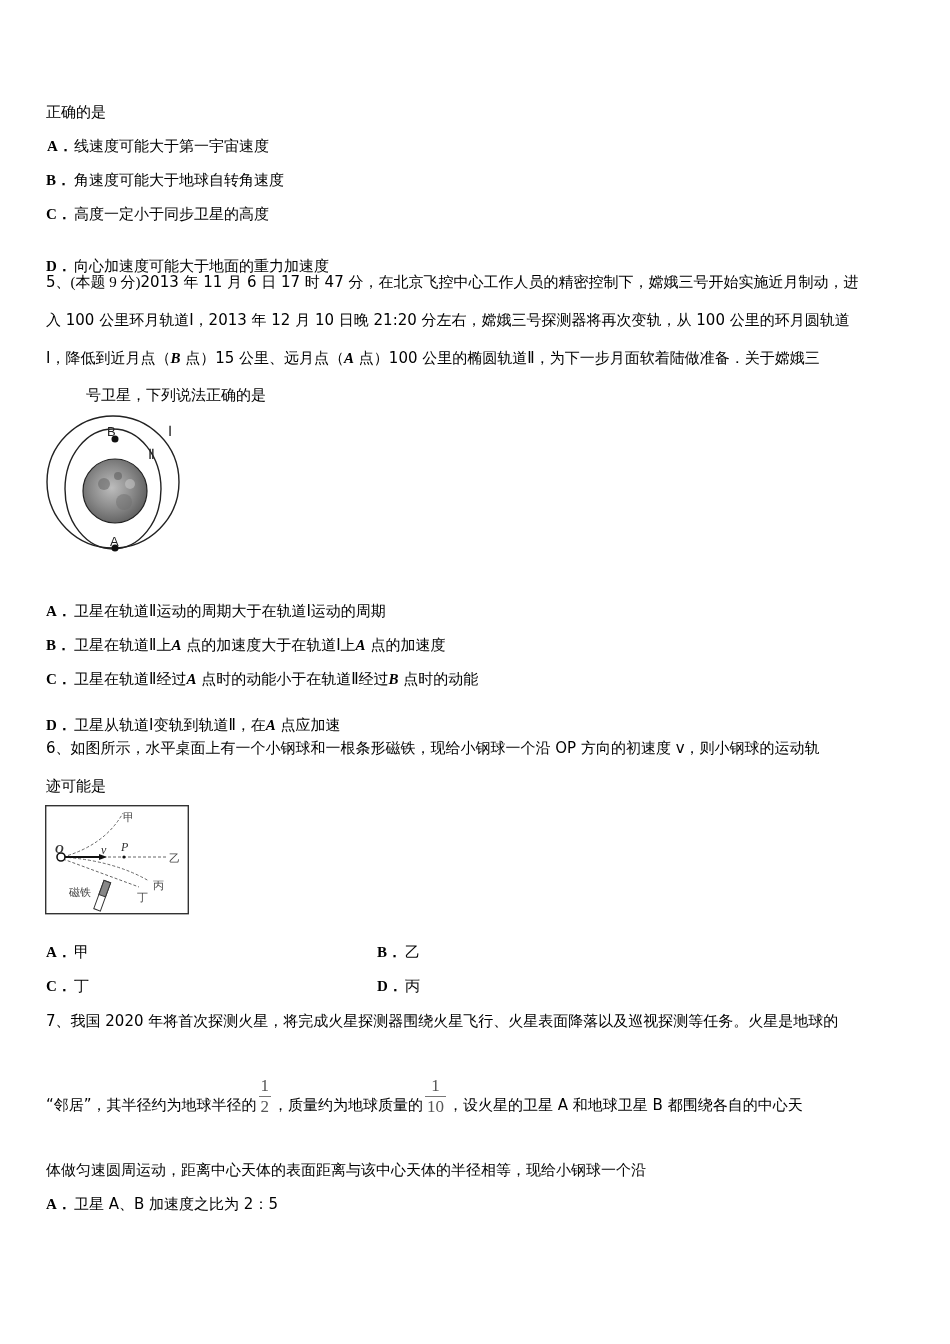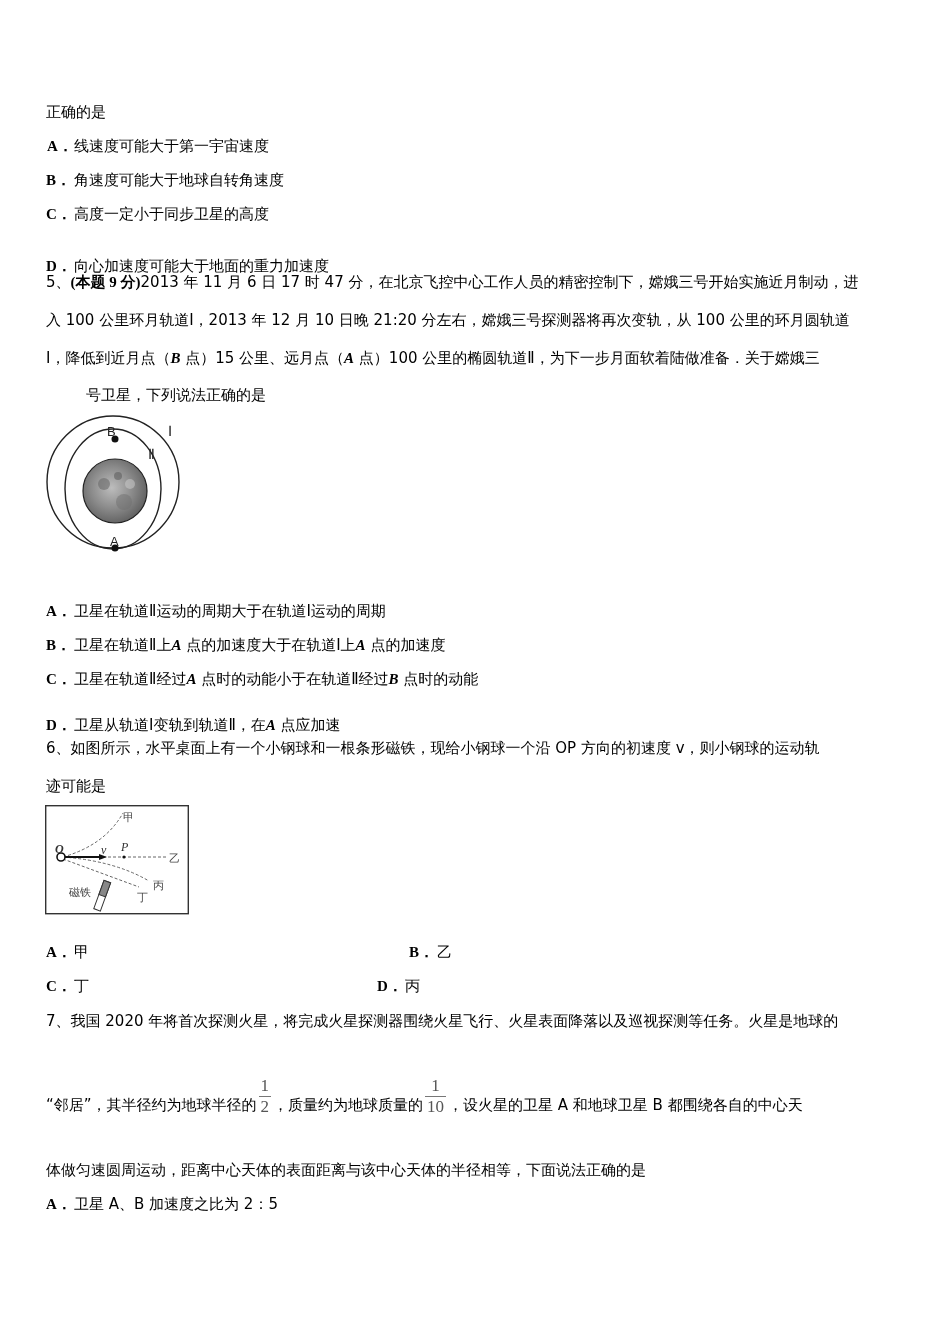--- a/index.html
+++ b/index.html
@@ -3,21 +3,21 @@
 <meta charset="utf-8">
 <style>
   html, body { margin: 0; padding: 0; background: #ffffff; }
   body {
     width: 950px; height: 1344px; position: relative; overflow: hidden;
     font-family: "DejaVu Sans", sans-serif; color: #000;
     font-size: 15px;
   }
   .line { position: absolute; left: 46px; white-space: nowrap; font-size: 15px; line-height: 20px; }
   .opt-label { font-weight: bold; font-family: "Liberation Serif", serif; display: inline-block; width: 28px; }
-  .serif-b { font-family: "Liberation Serif", serif; font-weight: bold; }
+  .serif-b { font-family: "Liberation Serif", serif; font-weight: normal; }
   .it { font-family: "Liberation Serif", serif; font-weight: bold; font-style: italic; }
   .frac { display: inline-block; vertical-align: middle; text-align: center; font-family: "Liberation Serif", serif; color: #555; font-size: 17px; line-height: 20px; margin: 0 2px; }
   .frac .num { display: block; padding: 0 2px; }
   .frac .den { display: block; border-top: 1px solid #777; padding: 0 2px; }
   .fig { position: absolute; }
 </style>
 </head>
 <body>
 
 <div class="line" style="top:102px;text-align:center;">正确的是</div>
@@ -91,22 +91,22 @@
     <text x="76" y="46" font-family="Liberation Serif, serif" font-style="italic" font-size="12" fill="#333">P</text>
     <text x="78" y="16" font-family="DejaVu Sans, sans-serif" font-size="11" fill="#444">甲</text>
     <text x="124" y="57" font-family="DejaVu Sans, sans-serif" font-size="11" fill="#444">乙</text>
     <text x="108" y="84" font-family="DejaVu Sans, sans-serif" font-size="11" fill="#444">丙</text>
     <text x="92" y="96" font-family="DejaVu Sans, sans-serif" font-size="11" fill="#444">丁</text>
     <text x="24" y="91" font-family="DejaVu Sans, sans-serif" font-size="11" fill="#444">磁铁</text>
   </svg>
 </div>
 
 <div class="line" style="top:942px;"><span class="opt-label">A．</span><span>甲</span></div>
-<div class="line" style="top:942px; left:377px;margin-left:32px;"><span class="opt-label">B．</span><span>乙</span></div>
+<div class="line" style="top:942px; left:377px;"><span class="opt-label">B．</span><span>乙</span></div>
 <div class="line" style="top:976px;"><span class="opt-label">C．</span><span>丁</span></div>
 <div class="line" style="top:976px; left:377px;"><span class="opt-label">D．</span><span>丙</span></div>
 
 <div class="line" style="top:1011px;"><span>7、</span><span>我国 2020 年将首次探测火星，将完成火星探测器围绕火星飞行、火星表面降落以及巡视探测等任务。火星是地球的</span></div>
 <div class="line" style="top:1076px; line-height:24px;">
   <span style="vertical-align:middle; position:relative; top:8px;">“邻居”，其半径约为地球半径的</span><span class="frac"><span class="num">1</span><span class="den">2</span></span><span style="vertical-align:middle; position:relative; top:8px;">，质量约为地球质量的</span><span class="frac"><span class="num">1</span><span class="den">10</span></span><span style="vertical-align:middle; position:relative; top:8px;">，设火星的卫星 A 和地球卫星 B 都围绕各自的中心天</span>
 </div>
-<div class="line" style="top:1160px;">体做匀速圆周运动，距离中心天体的表面距离与该中心天体的半径相等，下面说法正确的是</div>
+<div class="line" style="top:1160px;">体做匀速圆周运动，距离中心天体的表面距离与该中心天体的半径相等，现给小钢球一个沿</div>
 <div class="line" style="top:1194px;"><span class="opt-label">A．</span><span>卫星 A、B 加速度之比为 2：5</span></div>
 
 </body></html>

